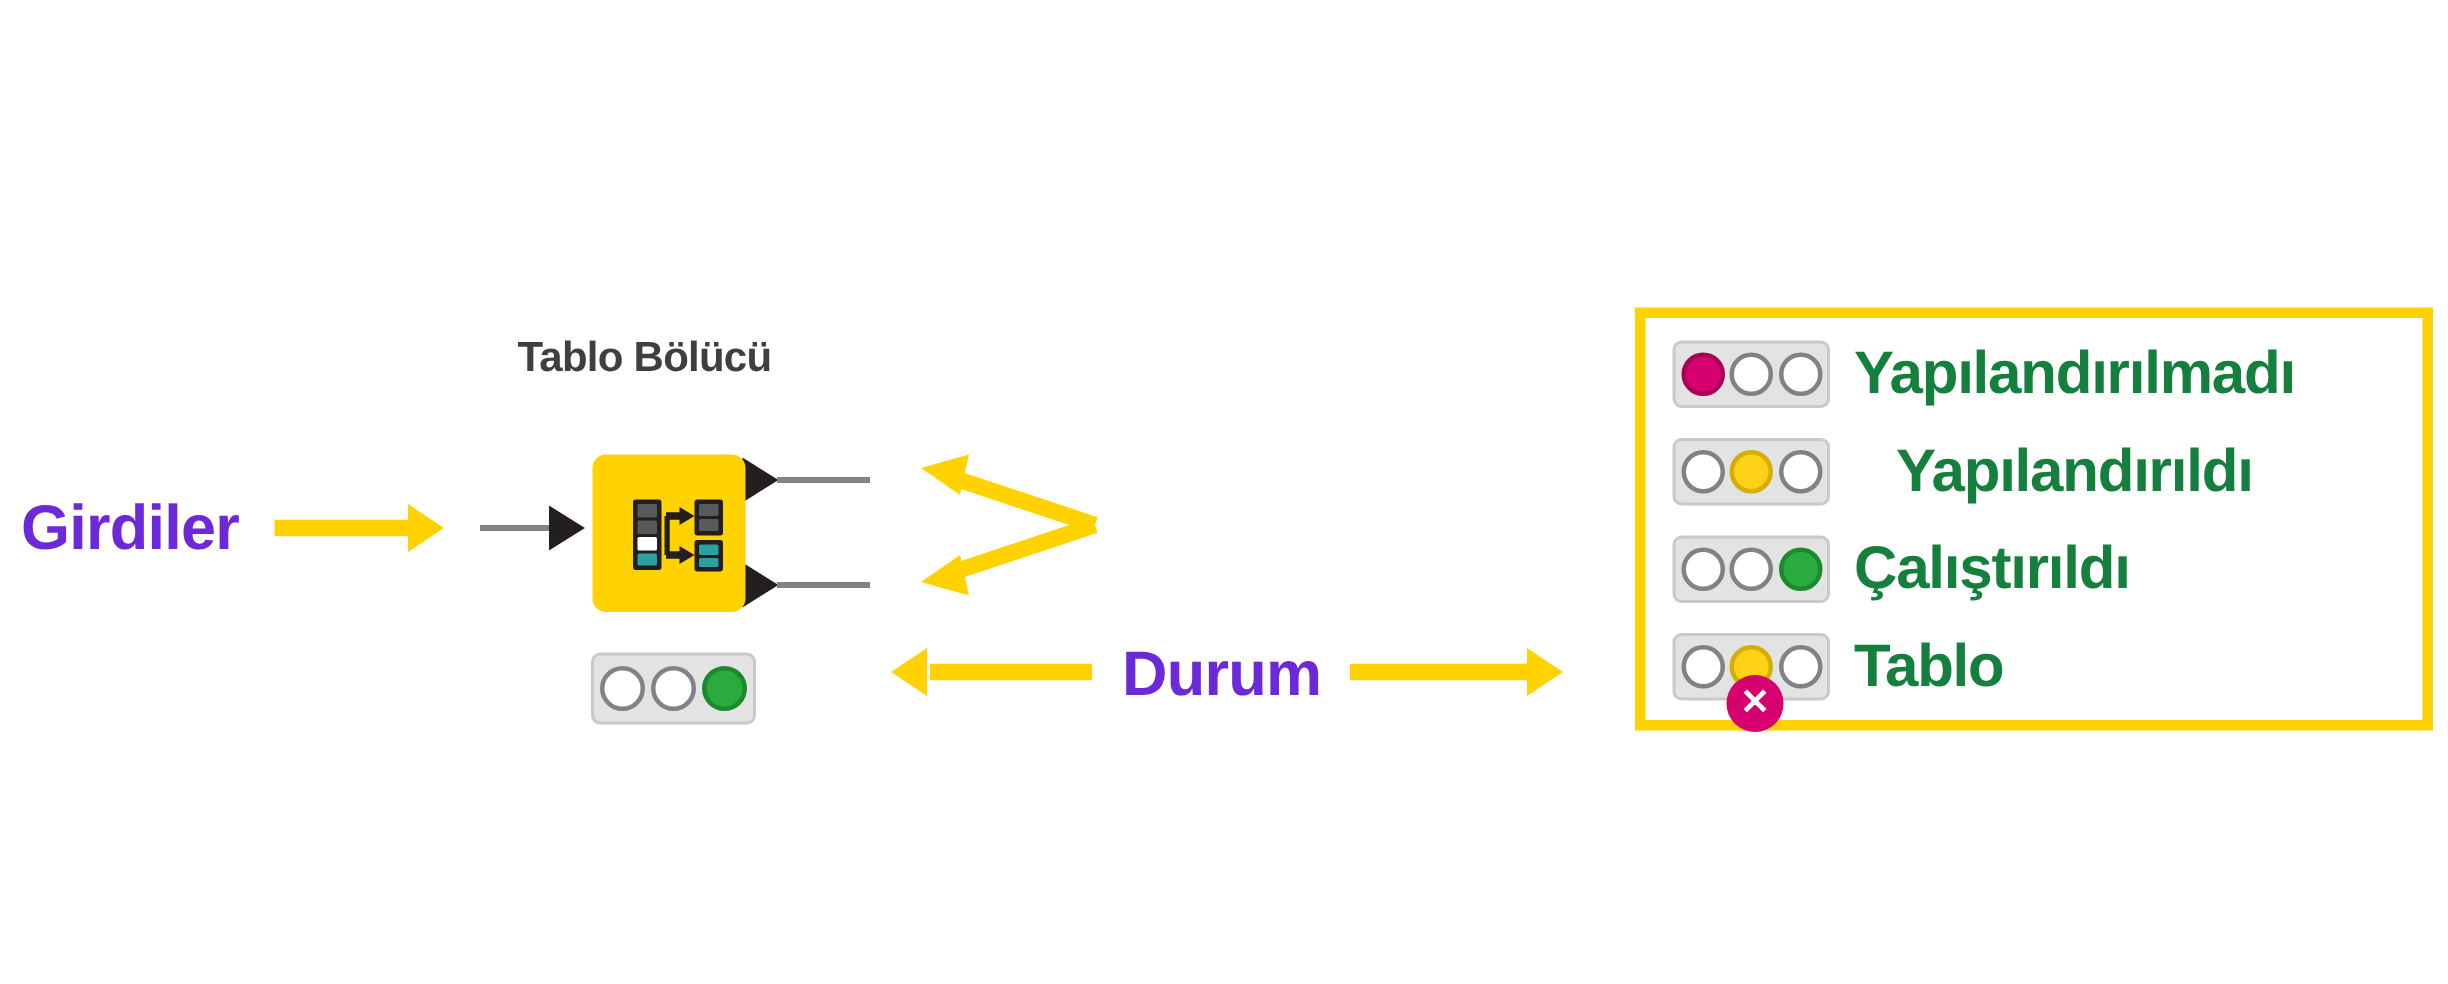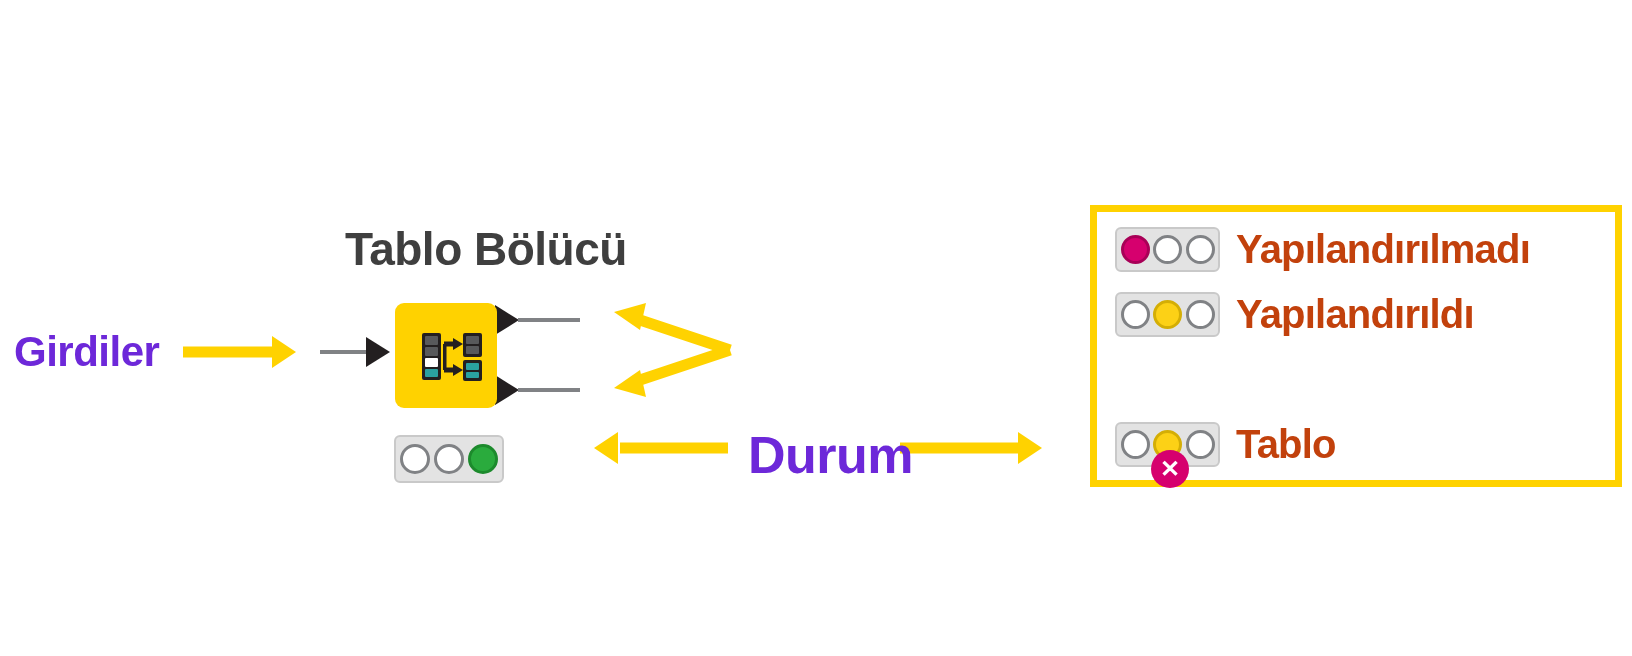--- a/index.html
+++ b/index.html
@@ -24,21 +24,21 @@
     font-weight: bold;
     color: #6d28d9;
     white-space: nowrap;
     letter-spacing: -0.5px;
   }
   .node-title {
     position: absolute;
     font-weight: bold;
     color: #3f3f3f;
     white-space: nowrap;
-    font-size: 46px;
+    font-size: 28px;
     letter-spacing: -0.5px;
   }
 
   
   .node-body {
     position: absolute;
     background: #ffd200;
     border-radius: 9px;
   }
   .port {
@@ -103,21 +103,21 @@
     background: #ffffff;
     box-sizing: border-box;
   }
   .legend-row {
     position: absolute;
     display: flex;
     align-items: center;
   }
   .legend-text {
     font-weight: bold;
-    color: #c2410c;
+    color: #15803d;
     font-size: 40px;
     white-space: nowrap;
     letter-spacing: -0.8px;
     margin-left: 16px;
   }
 
   
   #arrows {
     position: absolute;
     left: 0;
@@ -153,21 +153,21 @@
 
     <g>
       <line x1="900" y1="448" x2="1020" y2="448" stroke="#ffd200" stroke-width="11"></line>
       <polygon points="1018,432 1042,448 1018,464" fill="#ffd200"></polygon>
     </g>
   </svg>
 
   <div class="lbl" style="left:14px; top:328px; font-size:42px;">Girdiler</div>
 
 
-  <div class="lbl" style="left:748px; top:425px; font-size:52px;">Durum</div>
+  <div class="lbl" style="left:748px; top:425px; font-size:42px;">Durum</div>
 
   <div class="node-title" style="left:345px; top:222px;">Tablo Bölücü</div>
 
   <div class="port-line" style="left:320px; top:350px; width:48px;"></div>
   <div class="port" style="left:366px; top:337px;"></div>
 
   <div class="port" style="left:495px; top:305px;"></div>
   <div class="port-line" style="left:518px; top:318px; width:62px;"></div>
 
   <div class="port" style="left:495px; top:375px;"></div>
@@ -214,29 +214,37 @@
 
     <div class="legend-row" style="left:18px; top:15px;">
       <div class="tl" style="position:relative; width:105px; height:45px;">
         <div class="tl-dot" style="width:29px; height:29px; background:#d6006e; border-color:#a80057;"></div>
         <div class="tl-dot" style="width:29px; height:29px;"></div>
         <div class="tl-dot" style="width:29px; height:29px;"></div>
       </div>
       <span class="legend-text">Yapılandırılmadı</span>
     </div>
 
-    <div class="legend-row" style="left:18px; top:80px;">
+    <div class="legend-row" style="left:18px; top:80px;gap:28px;">
       <div class="tl" style="position:relative; width:105px; height:45px;">
         <div class="tl-dot" style="width:29px; height:29px;"></div>
         <div class="tl-dot" style="width:29px; height:29px; background:#fcd116; border-color:#d4ae05;"></div>
         <div class="tl-dot" style="width:29px; height:29px;"></div>
       </div>
       <span class="legend-text">Yapılandırıldı</span>
     </div>
 
+    <div class="legend-row" style="left:18px; top:145px;">
+      <div class="tl" style="position:relative; width:105px; height:45px;">
+        <div class="tl-dot" style="width:29px; height:29px;"></div>
+        <div class="tl-dot" style="width:29px; height:29px;"></div>
+        <div class="tl-dot" style="width:29px; height:29px; background:#2aab3d; border-color:#1c8a2c;"></div>
+      </div>
+      <span class="legend-text">Çalıştırıldı</span>
+    </div>
 
     <div class="legend-row" style="left:18px; top:210px;">
       <div class="tl" style="position:relative; width:105px; height:45px;">
         <div class="tl-dot" style="width:29px; height:29px;"></div>
         <div class="tl-dot" style="width:29px; height:29px; background:#fcd116; border-color:#d4ae05;"></div>
         <div class="tl-dot" style="width:29px; height:29px;"></div>
         <div class="tl-err" style="left:34px; top:26px; width:38px; height:38px; font-size:24px;">✕</div>
       </div>
       <span class="legend-text">Tablo</span>
     </div>

